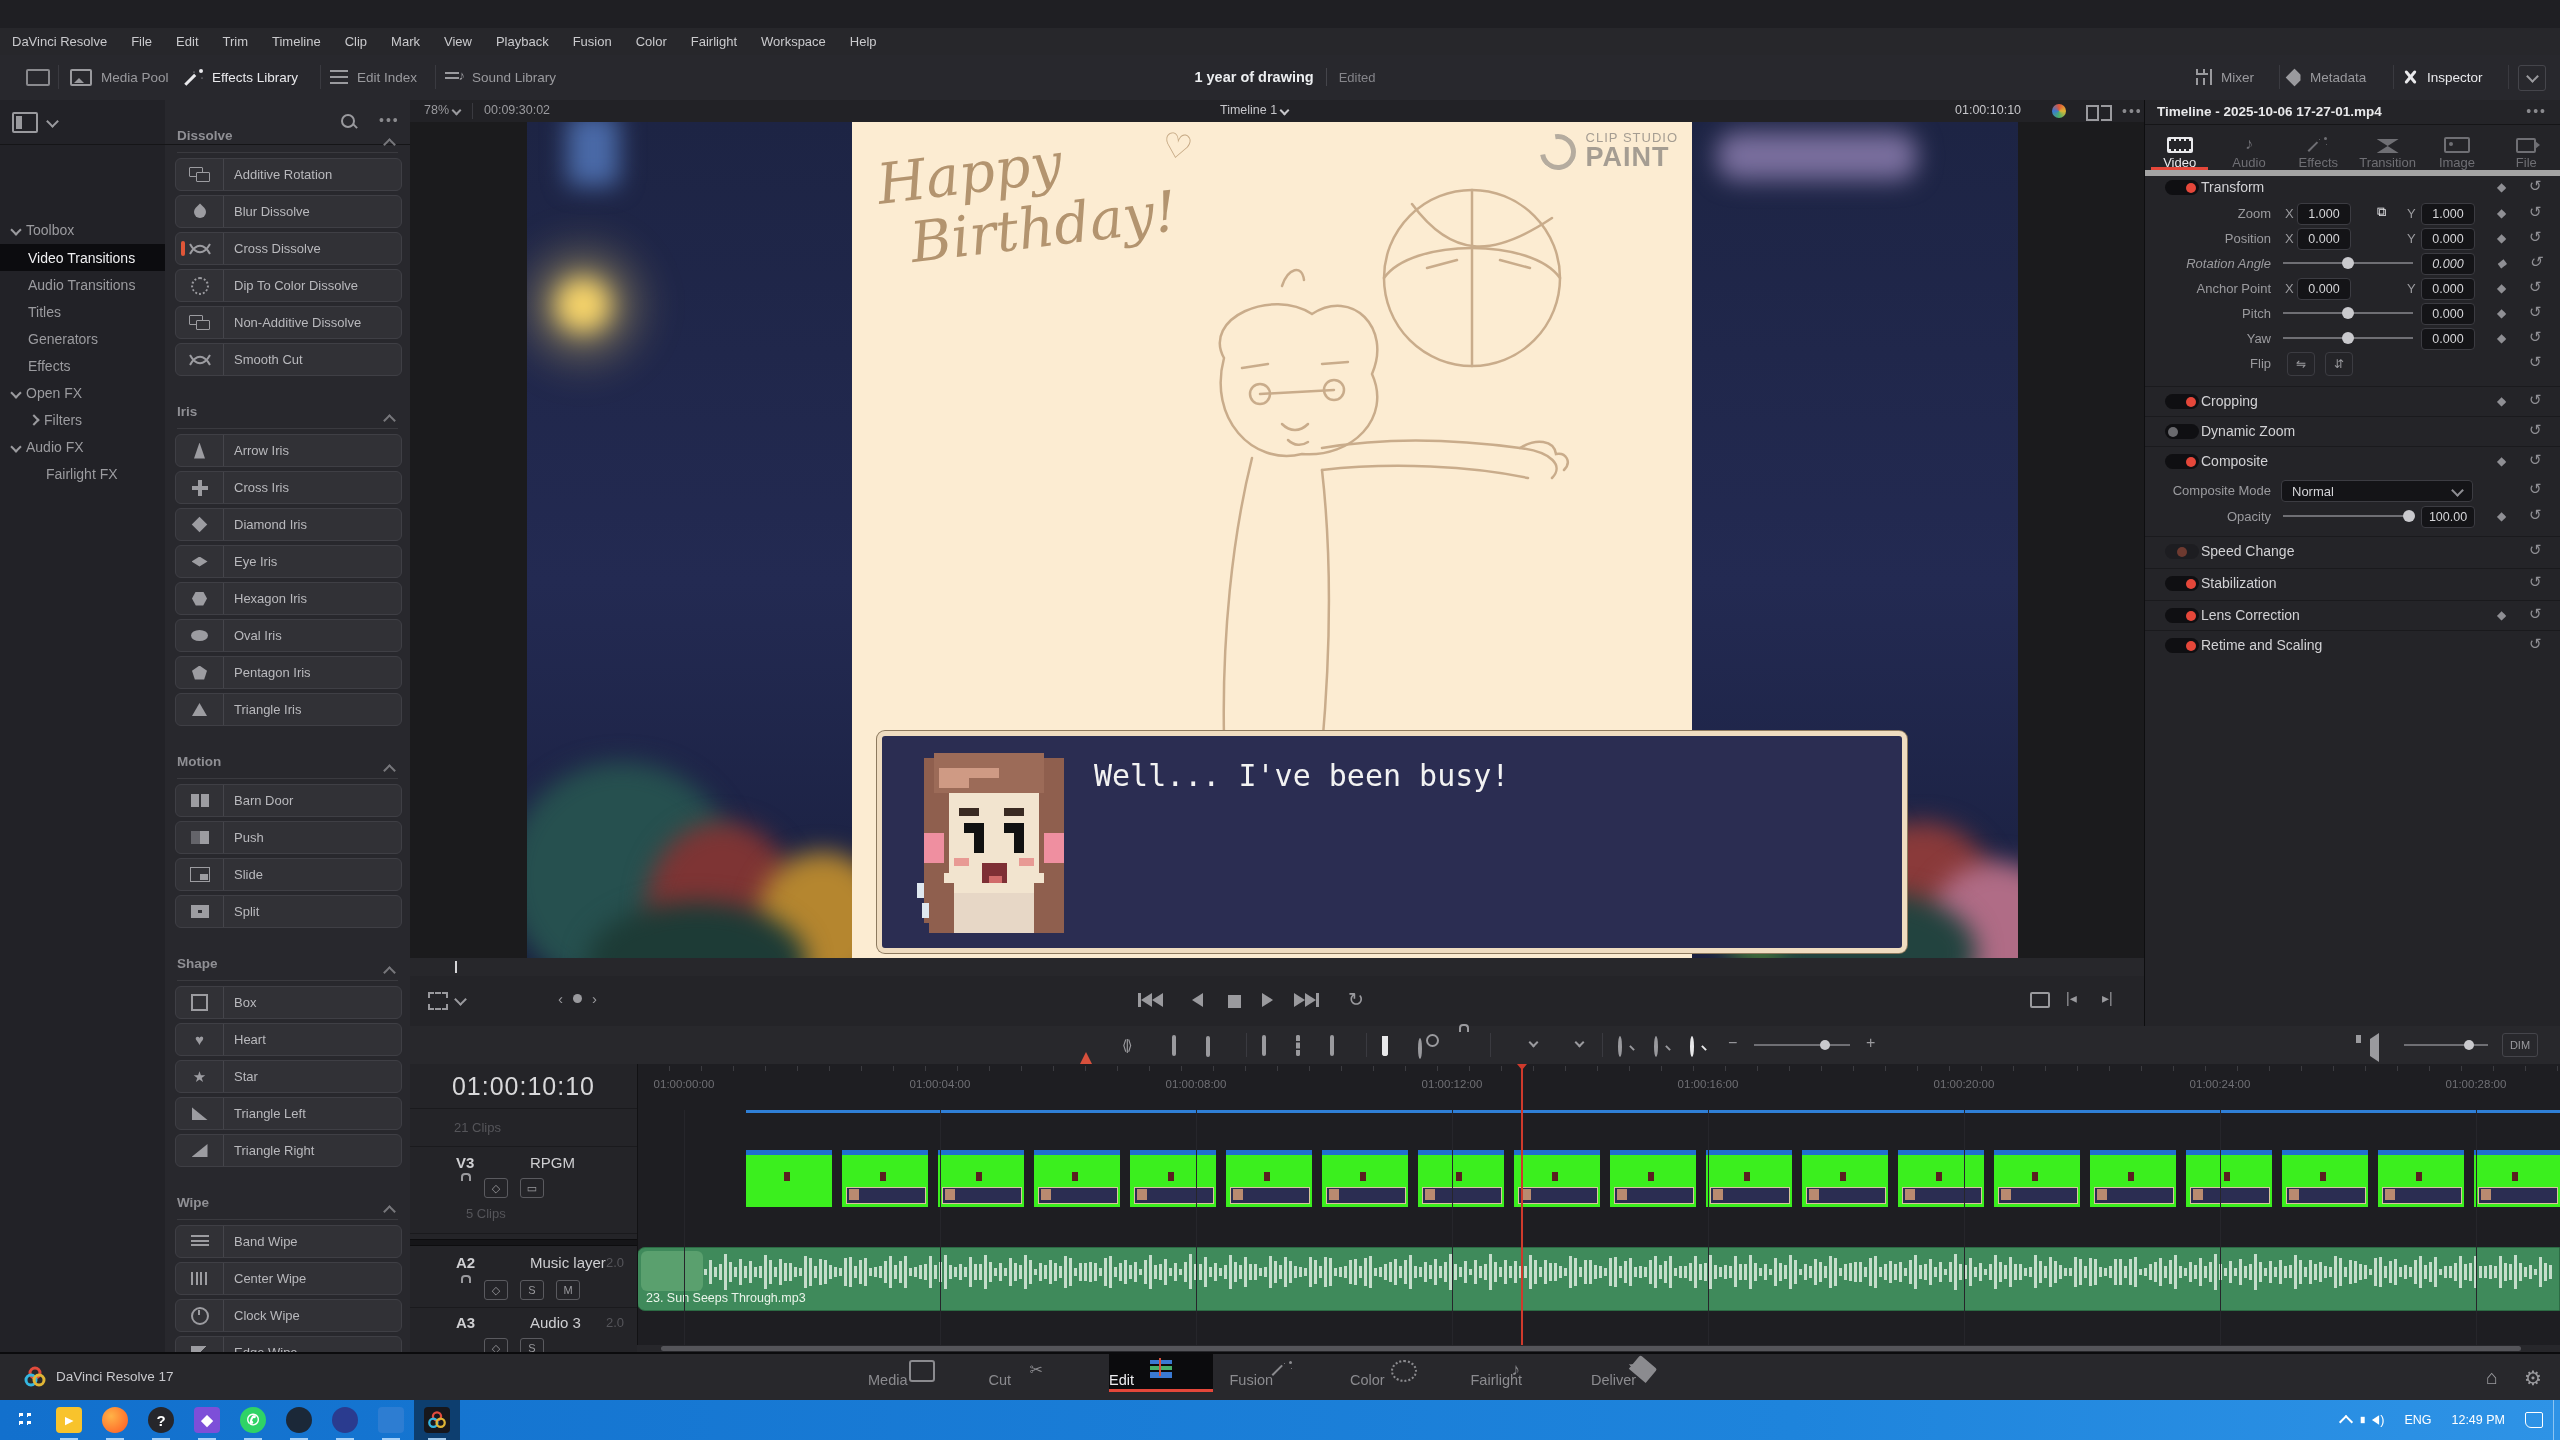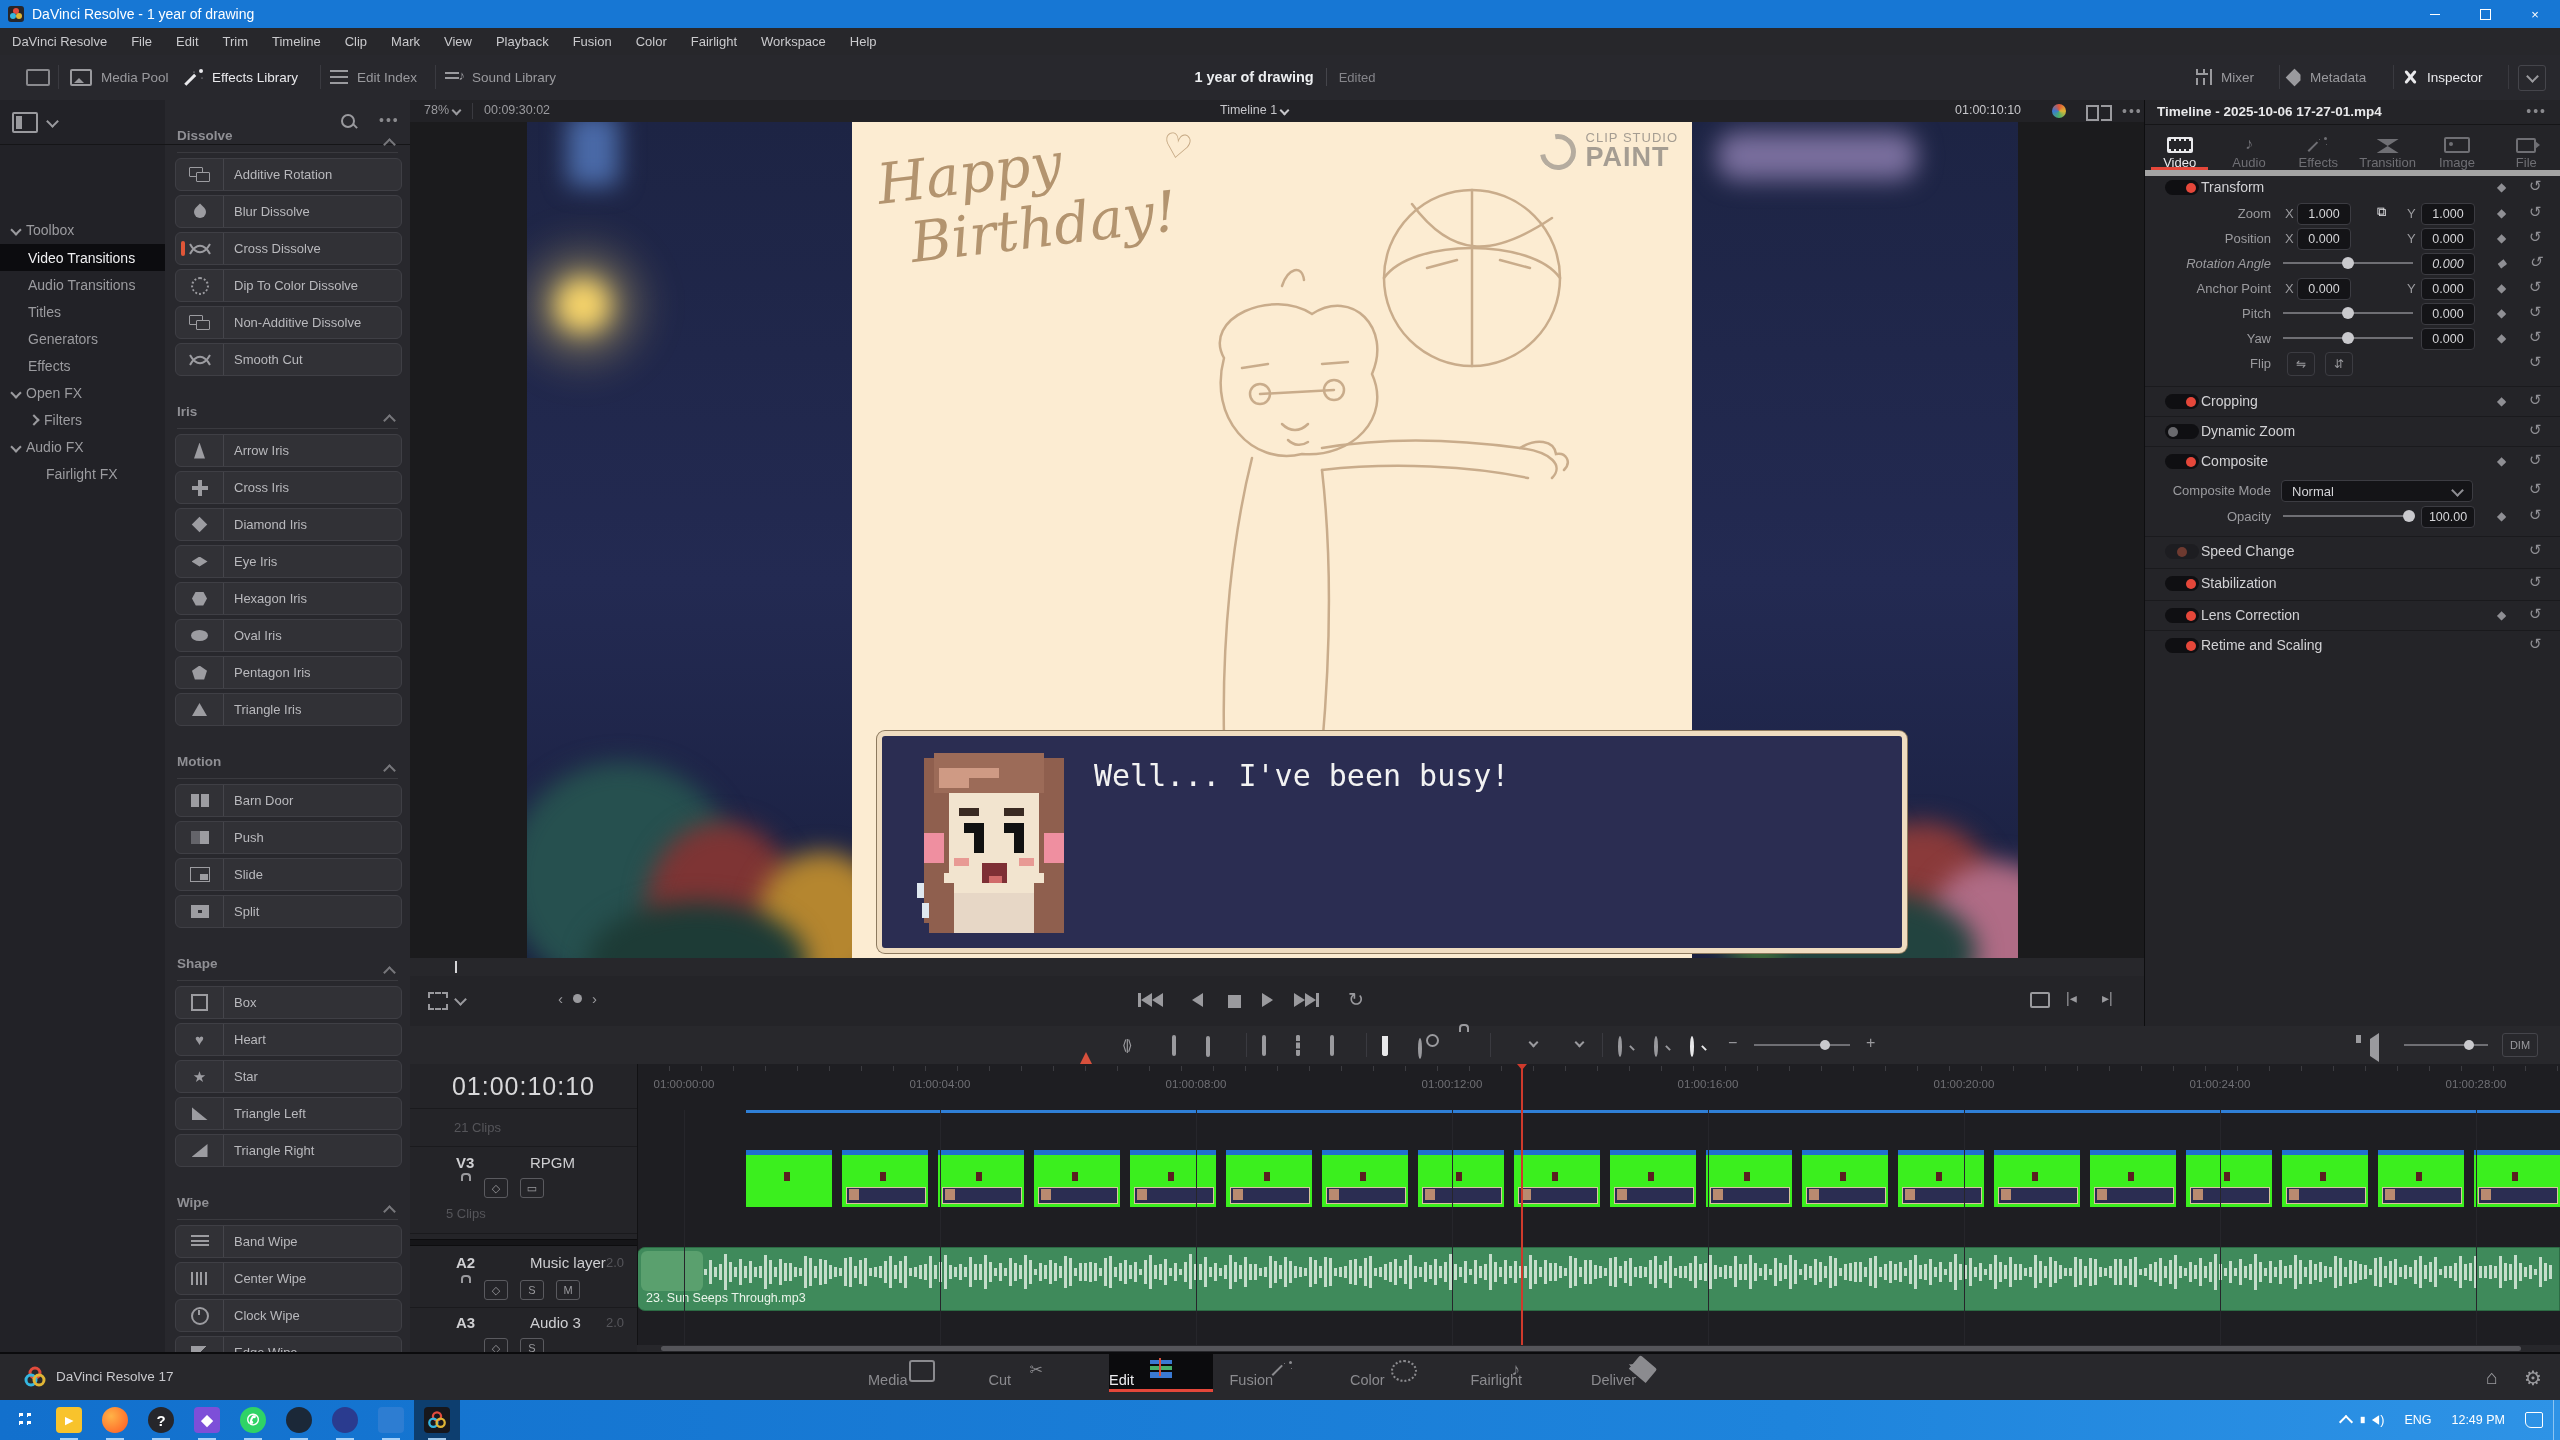--- a/index.html
+++ b/index.html
@@ -261,37 +261,20 @@
   .trayitem{height:40px;display:flex;align-items:center;justify-content:center;padding:0 10px;font-size:12.5px;}
   .ic-chevup{width:8px;height:8px;border-left:2px solid #fff;border-top:2px solid #fff;transform:rotate(45deg);margin-top:3px;}
   .ic-notif{width:16px;height:14px;border:1.5px solid #fff;border-radius:2px 2px 2px 6px;}
   #showdesk{width:6px;height:40px;border-left:1px solid rgba(255,255,255,.45);}
 </style>
 </head>
 <body>
 
 <div id="app" style="--accent-red: #e5473a; --titlebar-blue: #1777d4; --marker-blue: #2f7fd6; --clip-green: #3bef1e; --audio-green: #3f8a5b;">
 
-  <div id="titlebar" class="abs">
-    <span class="applogo">
-      <i style="left:5px;top:2px;background:#e24b3c"></i>
-        <i style="left:2px;top:7px;background:#35b6e0"></i>
-        <i style="left:8px;top:7px;background:#e0b535"></i>
-    </span>
-    <span>DaVinci Resolve - 1 year of drawing</span>
-    <span style="margin-left:auto" class="row">
-      <span class="winbtn" id="win-min">
-          <i></i>
-        </span>
-      <span class="winbtn" id="win-max">
-          <i></i>
-        </span>
-      <span class="winbtn">×</span>
-    </span>
-  </div>
 
   <div id="menubar" class="abs">
       <span class="mi">DaVinci Resolve</span>
       <span class="mi">File</span>
       <span class="mi">Edit</span>
       <span class="mi">Trim</span>
       <span class="mi">Timeline</span>
       <span class="mi">Clip</span>
       <span class="mi">Mark</span>
       <span class="mi">View</span>
@@ -1474,21 +1457,21 @@
     <div id="tl-headcol">
       <div id="tl-timecode">01:00:10:10</div>
       <div class="tl-hline" style="top:44px"></div>
       <span class="trkfaint" style="left:44px;top:56px">21 Clips</span>
       <div class="tl-hline" style="top:82px"></div>
       <span class="trklbl" style="left:46px;top:90px;font-weight:bold">V3</span>
       <span class="trklbl" style="left:120px;top:90px">RPGM</span>
       <span class="trkbtn noborder" style="left:38px;top:114px"><span class="ic-lock" style="margin:3px auto 0;transform:scale(.8)"></span></span>
       <span class="trkbtn" style="left:74px;top:114px">◇</span>
       <span class="trkbtn" style="left:110px;top:114px">▭</span>
-      <span class="trkfaint" style="left:36px;top:142px">5 Clips</span>
+      <span class="trkfaint" style="left:56px;top:142px">5 Clips</span>
       <div class="tl-hline" style="top:169px"></div>
       <div style="position:absolute;left:0;top:175px;width:227px;height:5px;background:#151518;border-top:1px solid #0d0d0f;border-bottom:1px solid #0d0d0f"></div>
       <span class="trklbl" style="left:46px;top:190px;font-weight:bold">A2</span>
       <span class="trklbl" style="left:120px;top:190px">Music layer</span>
       <span class="trkfaint" style="left:196px;top:191px">2.0</span>
       <span class="trkbtn noborder" style="left:38px;top:216px"><span class="ic-lock" style="margin:3px auto 0;transform:scale(.8)"></span></span>
       <span class="trkbtn" style="left:74px;top:216px">◇</span>
       <span class="trkbtn" style="left:110px;top:216px">S</span>
       <span class="trkbtn" style="left:146px;top:216px">M</span>
       <div class="tl-hline" style="top:243px"></div>

